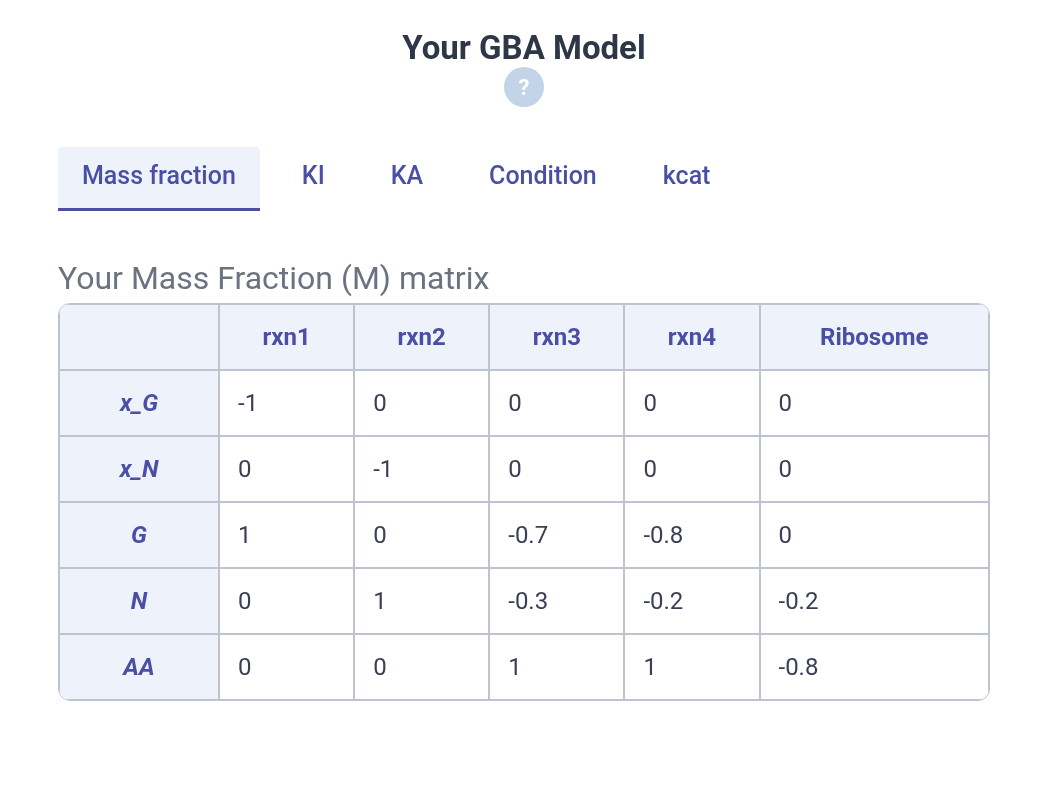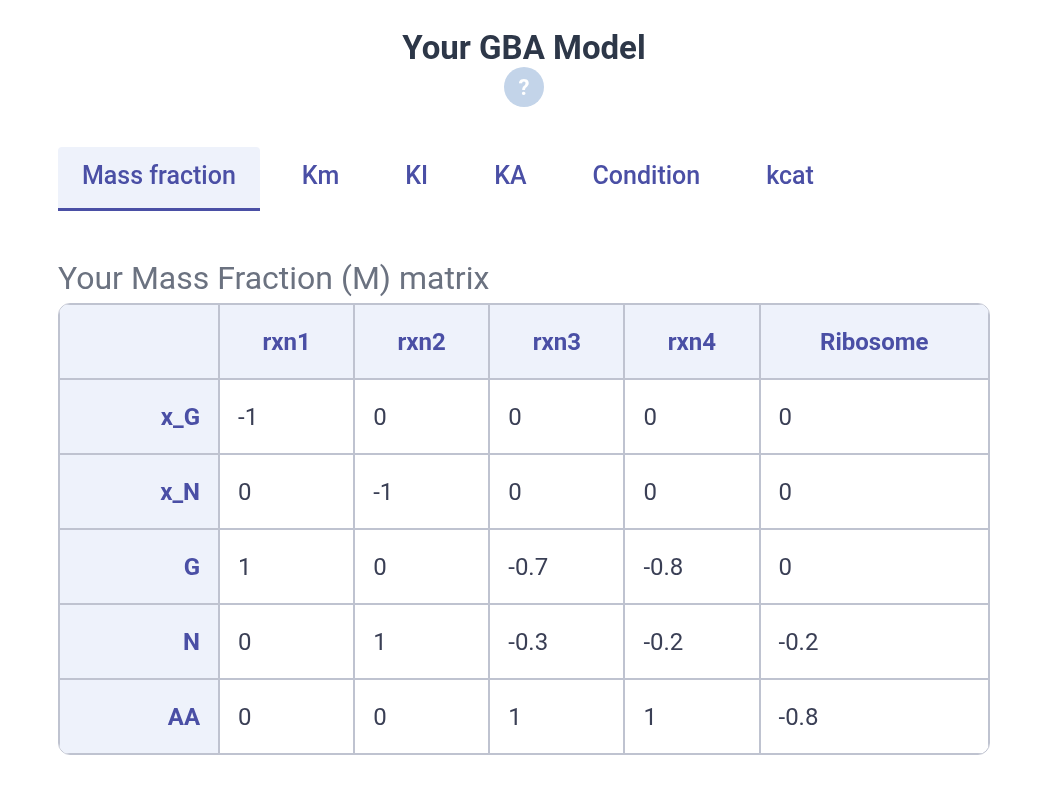--- a/index.html
+++ b/index.html
@@ -67,37 +67,38 @@
     border: 1px solid #bfc3d0;
     border-radius: 12px;
     overflow: hidden;
   }
   .matrix th, .matrix td {
     border: 1px solid #bfc3d0;
     padding: 14px 18px;
     font-size: 24px;
     text-align: left;
     vertical-align: middle;
-    height: 75px;
+    height: 66px;
   }
   .matrix thead th {
     background: #eef2fb;
     color: #4a4fa5;
     font-weight: 700;
     text-align: center;
   }
   .matrix thead th:first-child {
     text-align: center;
   }
   .matrix tbody th {
     background: #eef2fb;
     color: #4a4fa5;
     font-weight: 700;
-    text-align: right;
+    text-align: center;
     width: 160px;
+    font-style: italic;
   }
   .matrix tbody td {
     color: #3a3f55;
     font-weight: 400;
   }
   .matrix thead th.rowhead-blank {
     width: 160px;
   }
 </style>
 </head>
@@ -106,23 +107,20 @@
 <div class="header-row">
   <h1 class="page-title">Your GBA Model</h1>
   <div class="help-badge">
     <span>?</span>
   </div>
 </div>
 
 <div class="tabs">
   <div class="tab active">
     <span>Mass fraction</span>
-  </div>
-  <div class="tab">
-    <span>Km</span>
   </div>
   <div class="tab">
     <span>KI</span>
   </div>
   <div class="tab">
     <span>KA</span>
   </div>
   <div class="tab">
     <span>Condition</span>
   </div>

